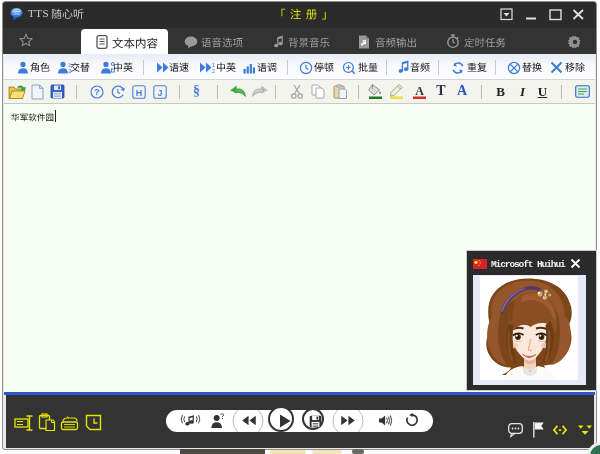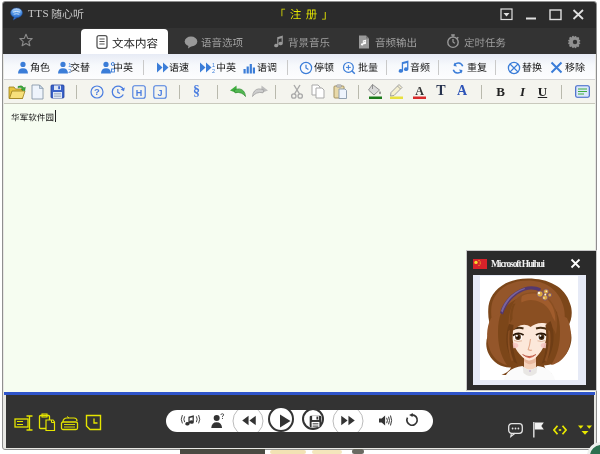--- a/index.html
+++ b/index.html
@@ -280,21 +280,21 @@
     <div class="abs" style="left:466px;top:250px;width:131px;height:141px;background:#c8c8c8"></div>
 <div class="abs" style="left:467px;top:251px;width:129px;height:139px;background:#2b2b2b"></div>
 <svg class="abs" style="left:473px;top:259px" width="14" height="10" viewBox="0 0 14 10">
 <rect width="14" height="10" fill="#d6222a"></rect>
 <circle cx="3" cy="3.4" r="1.7" fill="#f7de2c"></circle>
 <circle cx="6" cy="1.6" r="0.55" fill="#f7de2c"></circle>
       <circle cx="7.2" cy="3" r="0.55" fill="#f7de2c"></circle>
 <circle cx="7.2" cy="4.8" r="0.55" fill="#f7de2c"></circle>
       <circle cx="6" cy="6.2" r="0.55" fill="#f7de2c"></circle>
 </svg>
-<div class="abs" style="left:491px;top:259px;color:#f2f2f2;font-size:9.5px;font-weight:bold;font-family:Liberation Serif, serif;letter-spacing:-1.1px">Microsoft Huihui</div>
+<div class="abs" style="left:491px;top:259px;color:#f2f2f2;font-size:9.5px;font-weight:bold;font-family:Liberation Mono, monospace;letter-spacing:-1.1px">Microsoft Huihui</div>
 <svg class="abs" style="left:570px;top:258px" width="11" height="11" viewBox="0 0 11 11">
 <path d="M1.5 1.5 L9.5 9.5 M9.5 1.5 L1.5 9.5" stroke="#fff" stroke-width="1.8"></path>
     </svg>
 <div class="abs" style="left:473px;top:275px;width:113px;height:110px;background:#e6eaf6"></div>
 <svg class="abs" style="left:480px;top:276px" width="98" height="104" viewBox="0 0 98 104">
 <rect width="98" height="104" fill="#ffffff"></rect>
 
 <path d="M48 2.5 C26 2.5 11 14 8.5 30 C7.5 40 9 48 12 53.5 C5.5 60 4.5 70 9 78.5 C13 86.5 22 92 31 91.5 C29.5 95 26 97.5 21.5 98.5 C34 101 44 95 47 88 C50.5 95.5 60 101 72 98 C68 96 65 93 64 89.5 C74.5 89 84.5 83 88.5 74 C93 64.5 92 55.5 88 50.5 C92 44 93 35 90 27.5 C85 10.5 68 2.5 48 2.5 Z" fill="#7c4619"></path>
 
 <path d="M48 4.5 C28 4.5 14 15 11.5 30 C10.5 38 11.5 46 14.5 52 C18.5 38 27 27 37 23 C51 17.5 67 22 75 33 C80 40 82 48 81 55 C85 48 86 38 83 29 C78 13 65 4.5 48 4.5 Z" fill="#94562a"></path>

